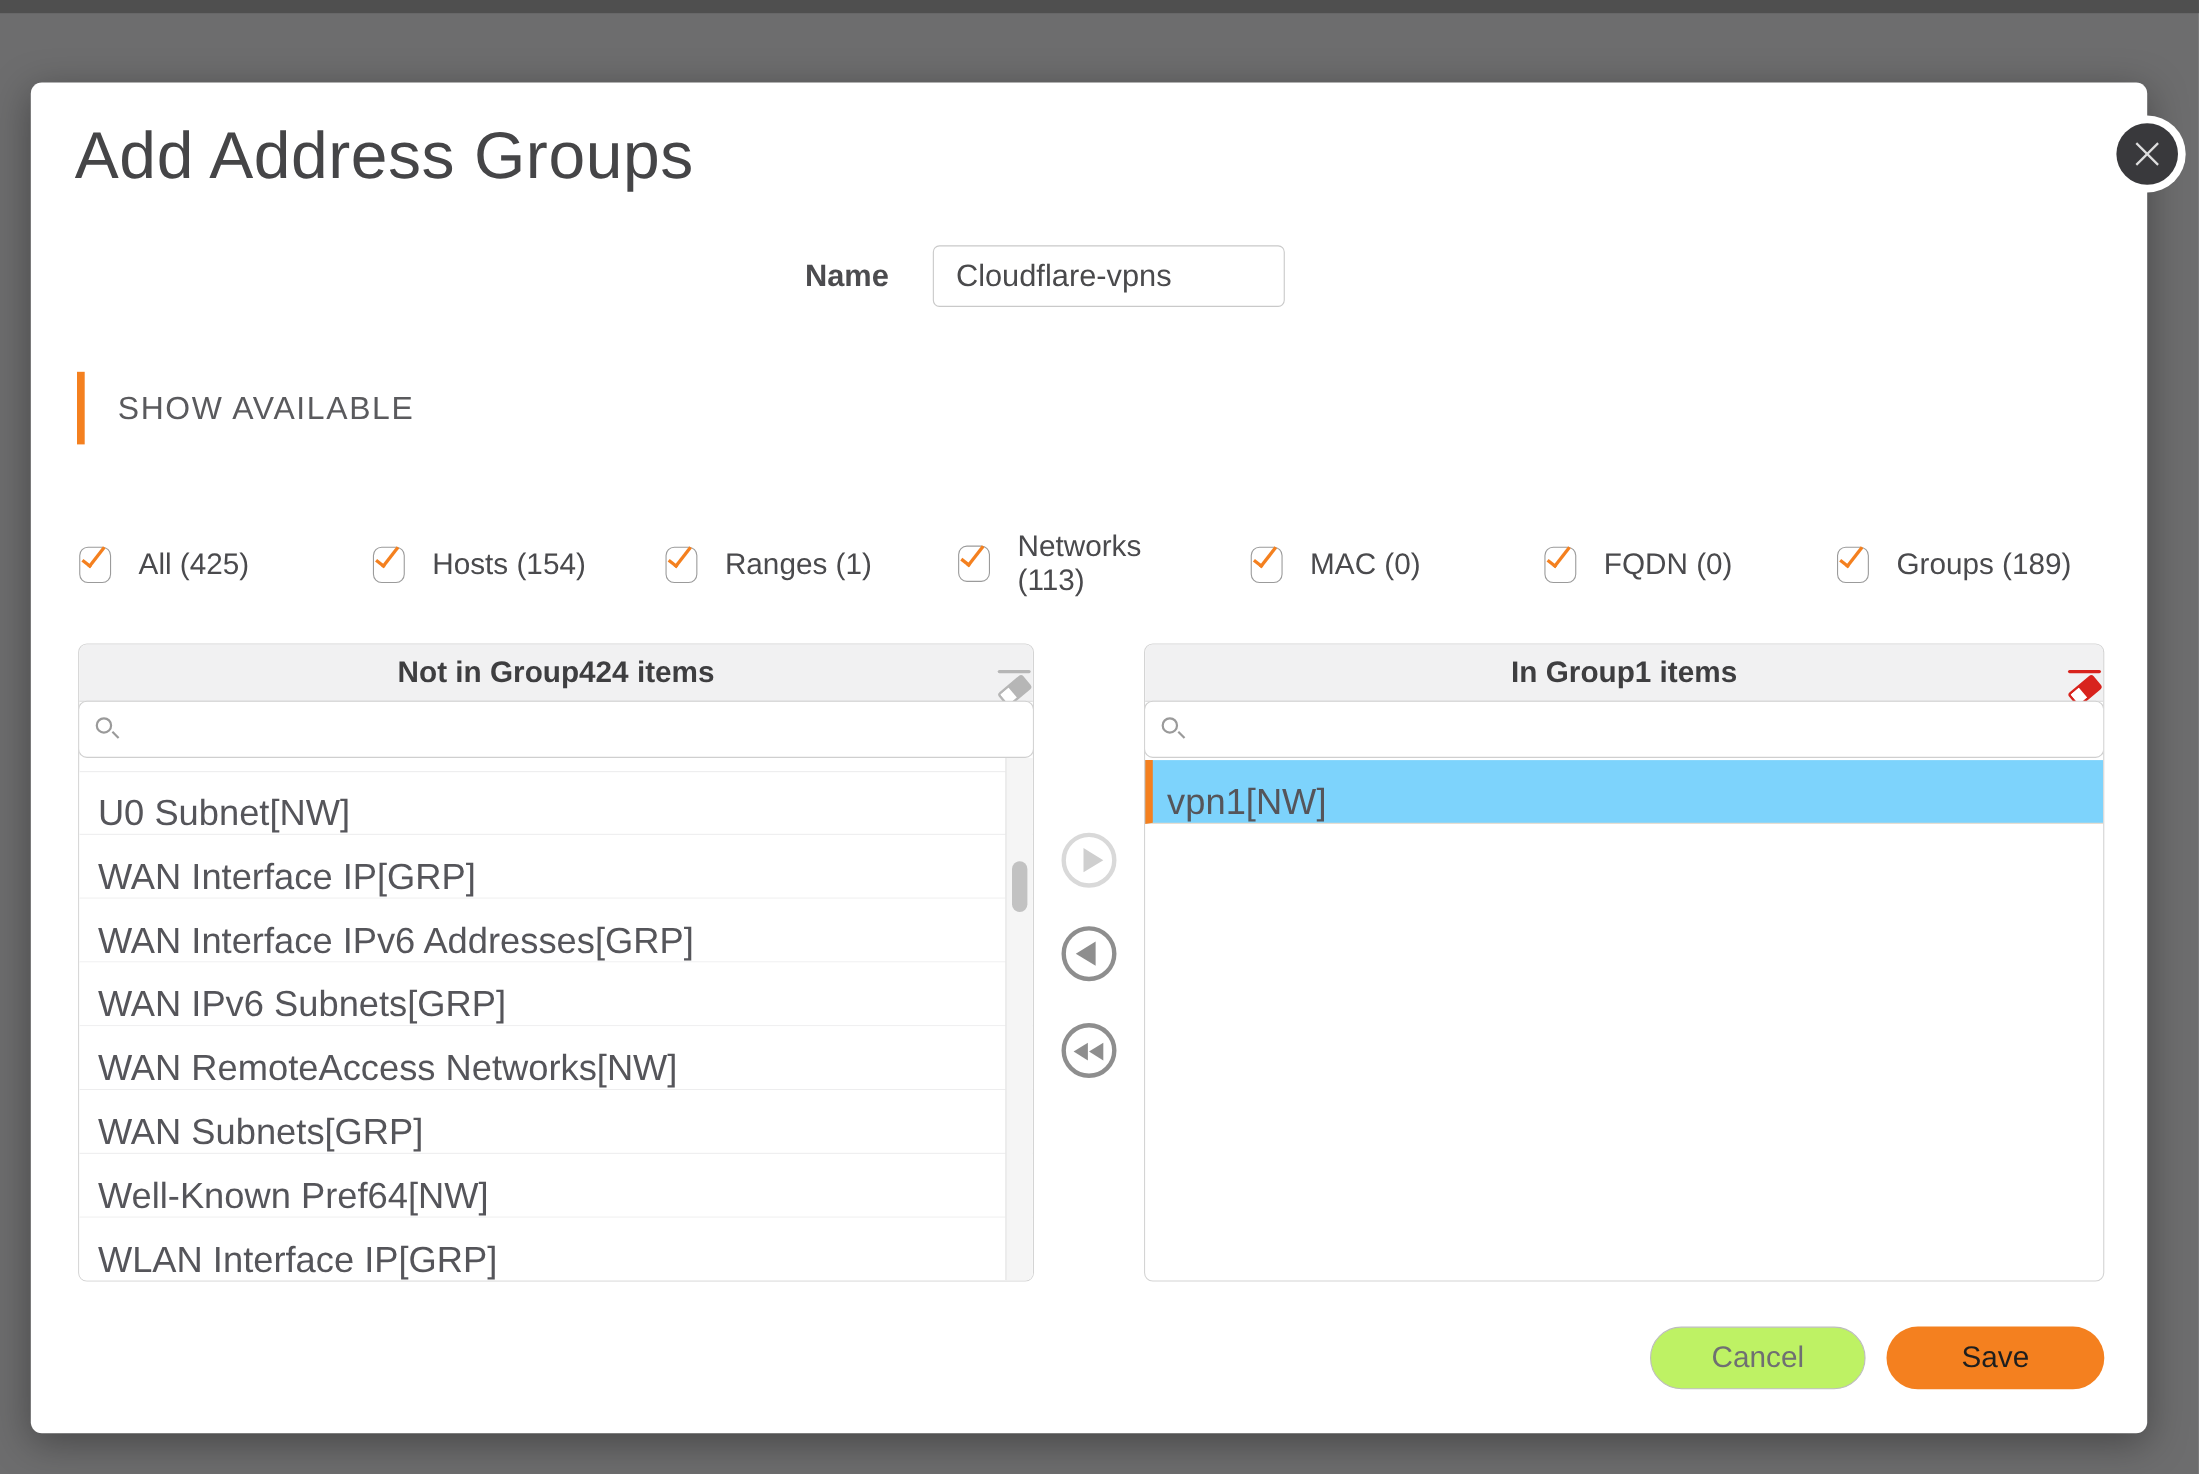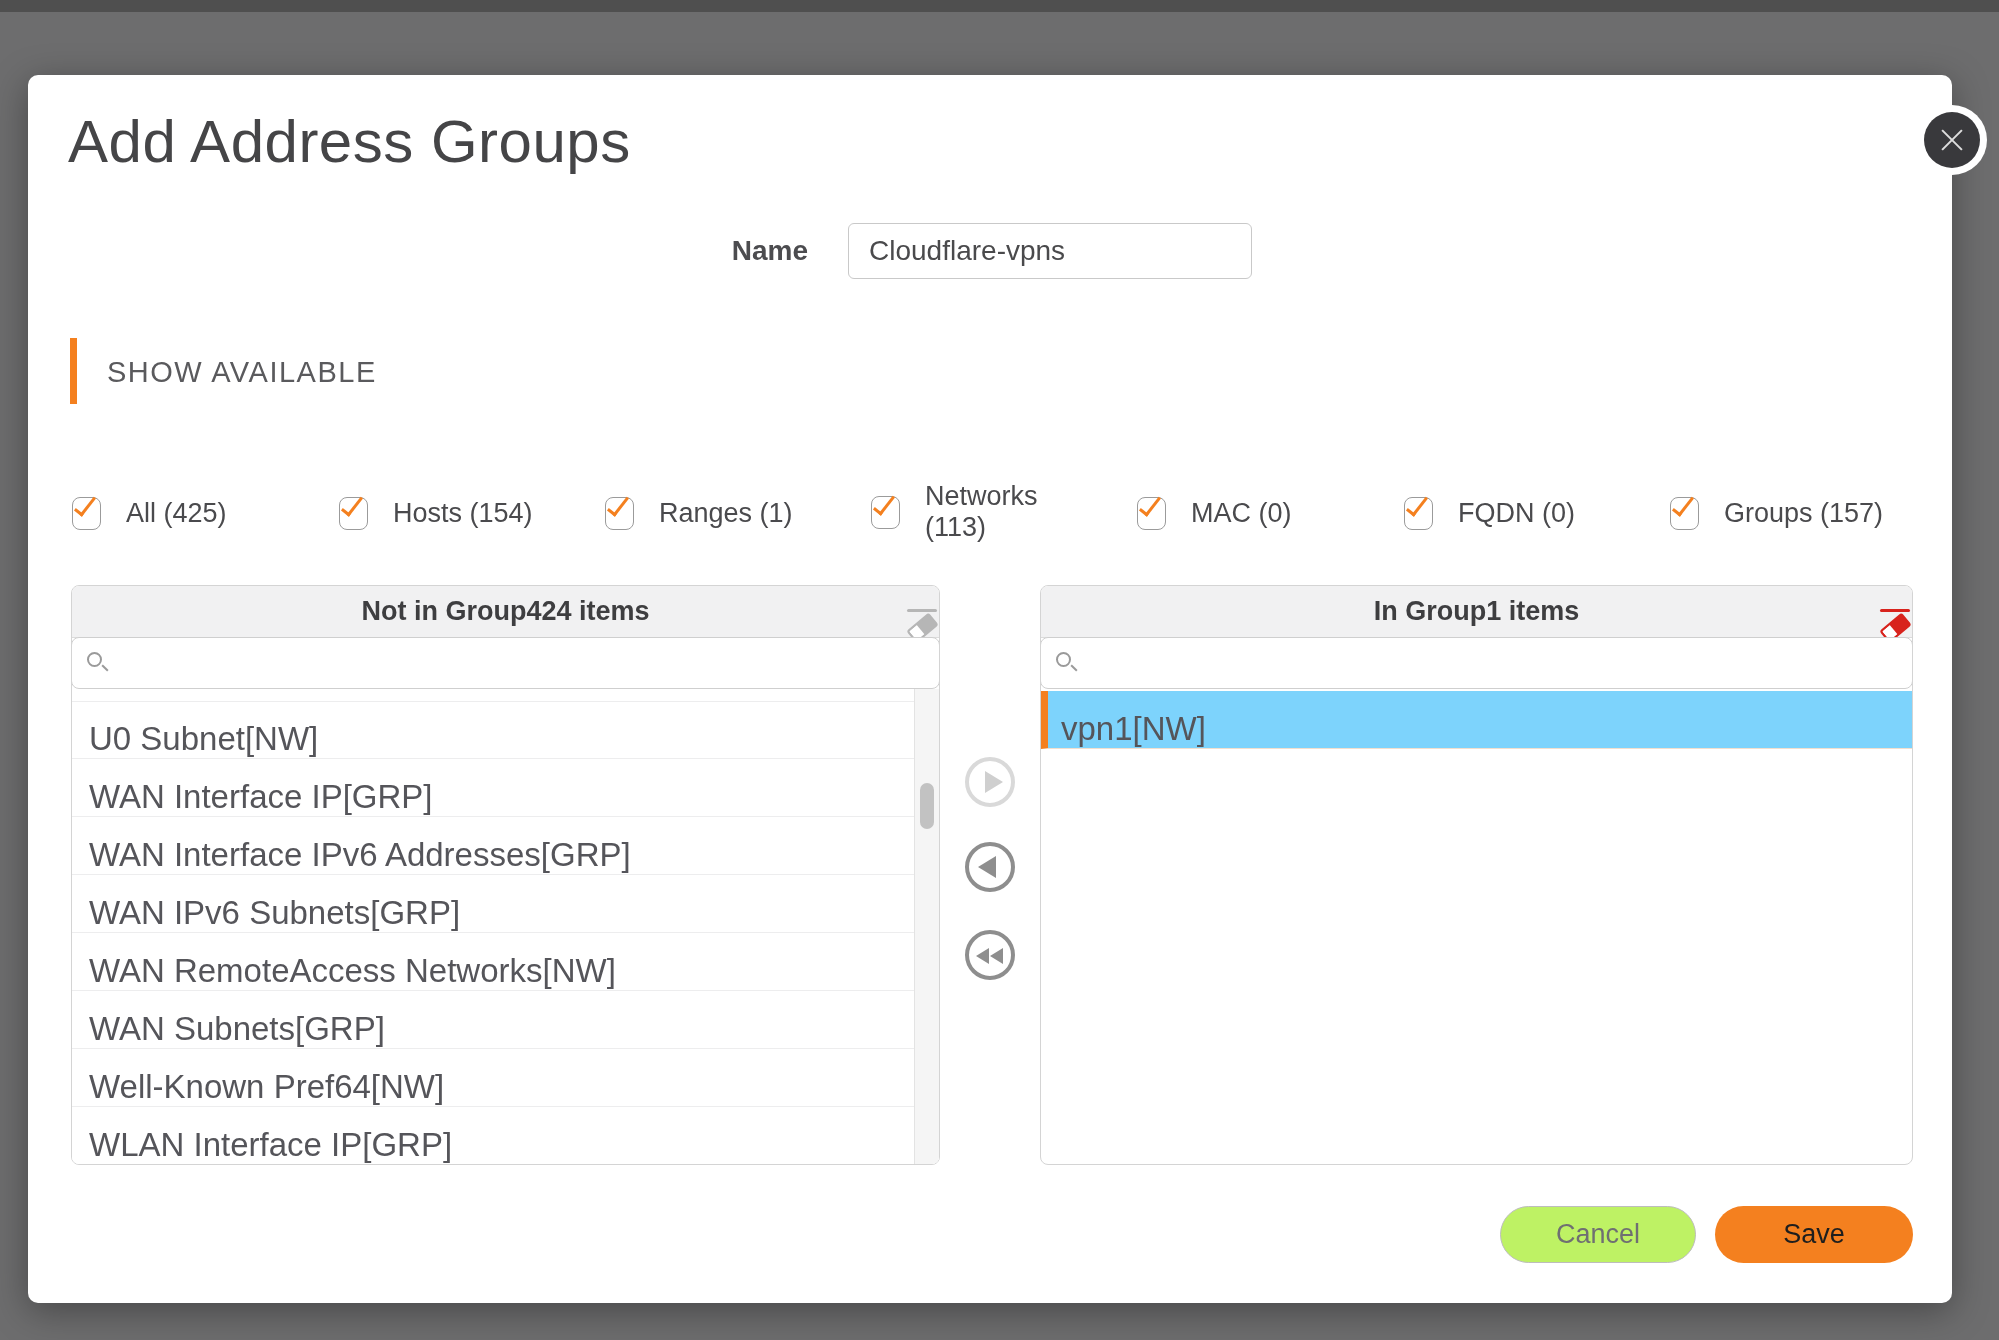--- a/index.html
+++ b/index.html
@@ -21,21 +21,21 @@
                  color:var(--text-dark); letter-spacing:.5px; }
 
   .close-btn{ position:absolute; left:1896px; top:37px; width:56px; height:56px; border:none;
               border-radius:50%; background:#39393C; box-shadow:0 0 0 7px #ffffff; cursor:pointer; }
   .close-btn .xbar{ position:absolute; left:14px; top:27px; width:28px; height:2px; background:#DEDEDE; }
   .close-btn .xbar.a{ transform:rotate(45deg); }
   .close-btn .xbar.b{ transform:rotate(-45deg); }
 
   .name-label{ position:absolute; left:600px; top:160px; width:180px; text-align:right;
                font-size:28px; font-weight:bold; color:#4C4C4F; }
-  .name-input{ position:absolute; left:820px; top:148px; width:404px; height:56px;
+  .name-input{ position:absolute; left:820px; top:148px; width:320px; height:56px;
                border:1.5px solid #C9C9C9; border-radius:6px; font-size:28px; color:#4A4A4C;
                padding:0 20px; font-family:"Liberation Sans", sans-serif; outline:none; }
 
   .section-bar{ position:absolute; left:42px; top:263px; width:7px; height:66px; background:var(--accent); }
   .section-title{ position:absolute; left:79px; top:281px; font-size:29px; color:#5A5A5D; letter-spacing:1.5px; }
 
   .filter{ position:absolute; top:421px; height:34px; display:flex; align-items:center; gap:25px; cursor:pointer; }
   .filter.two-line{ top:406px; height:62px; }
   .cb{ position:relative; flex:0 0 auto; width:29px; height:33px; background:#fff;
        border:1.5px solid #9B9B9B; border-radius:8px; }
@@ -154,21 +154,21 @@
   <div class="filter" style="left:1376px">
     <span class="cb">
         <span class="tick"></span>
       </span>
     <span class="flabel">FQDN (0)</span>
   </div>
   <div class="filter" style="left:1642px">
     <span class="cb">
         <span class="tick"></span>
       </span>
-    <span class="flabel">Groups (157)</span>
+    <span class="flabel">Groups (189)</span>
   </div>
 
   <div class="panel left">
     <div class="panel-header">
       <span>Not in Group</span>
       <span>424 items</span>
       <button class="eraser-wrap">
         <span class="eraser gray">
           <span class="ebody">
               <span class="etip"></span>

